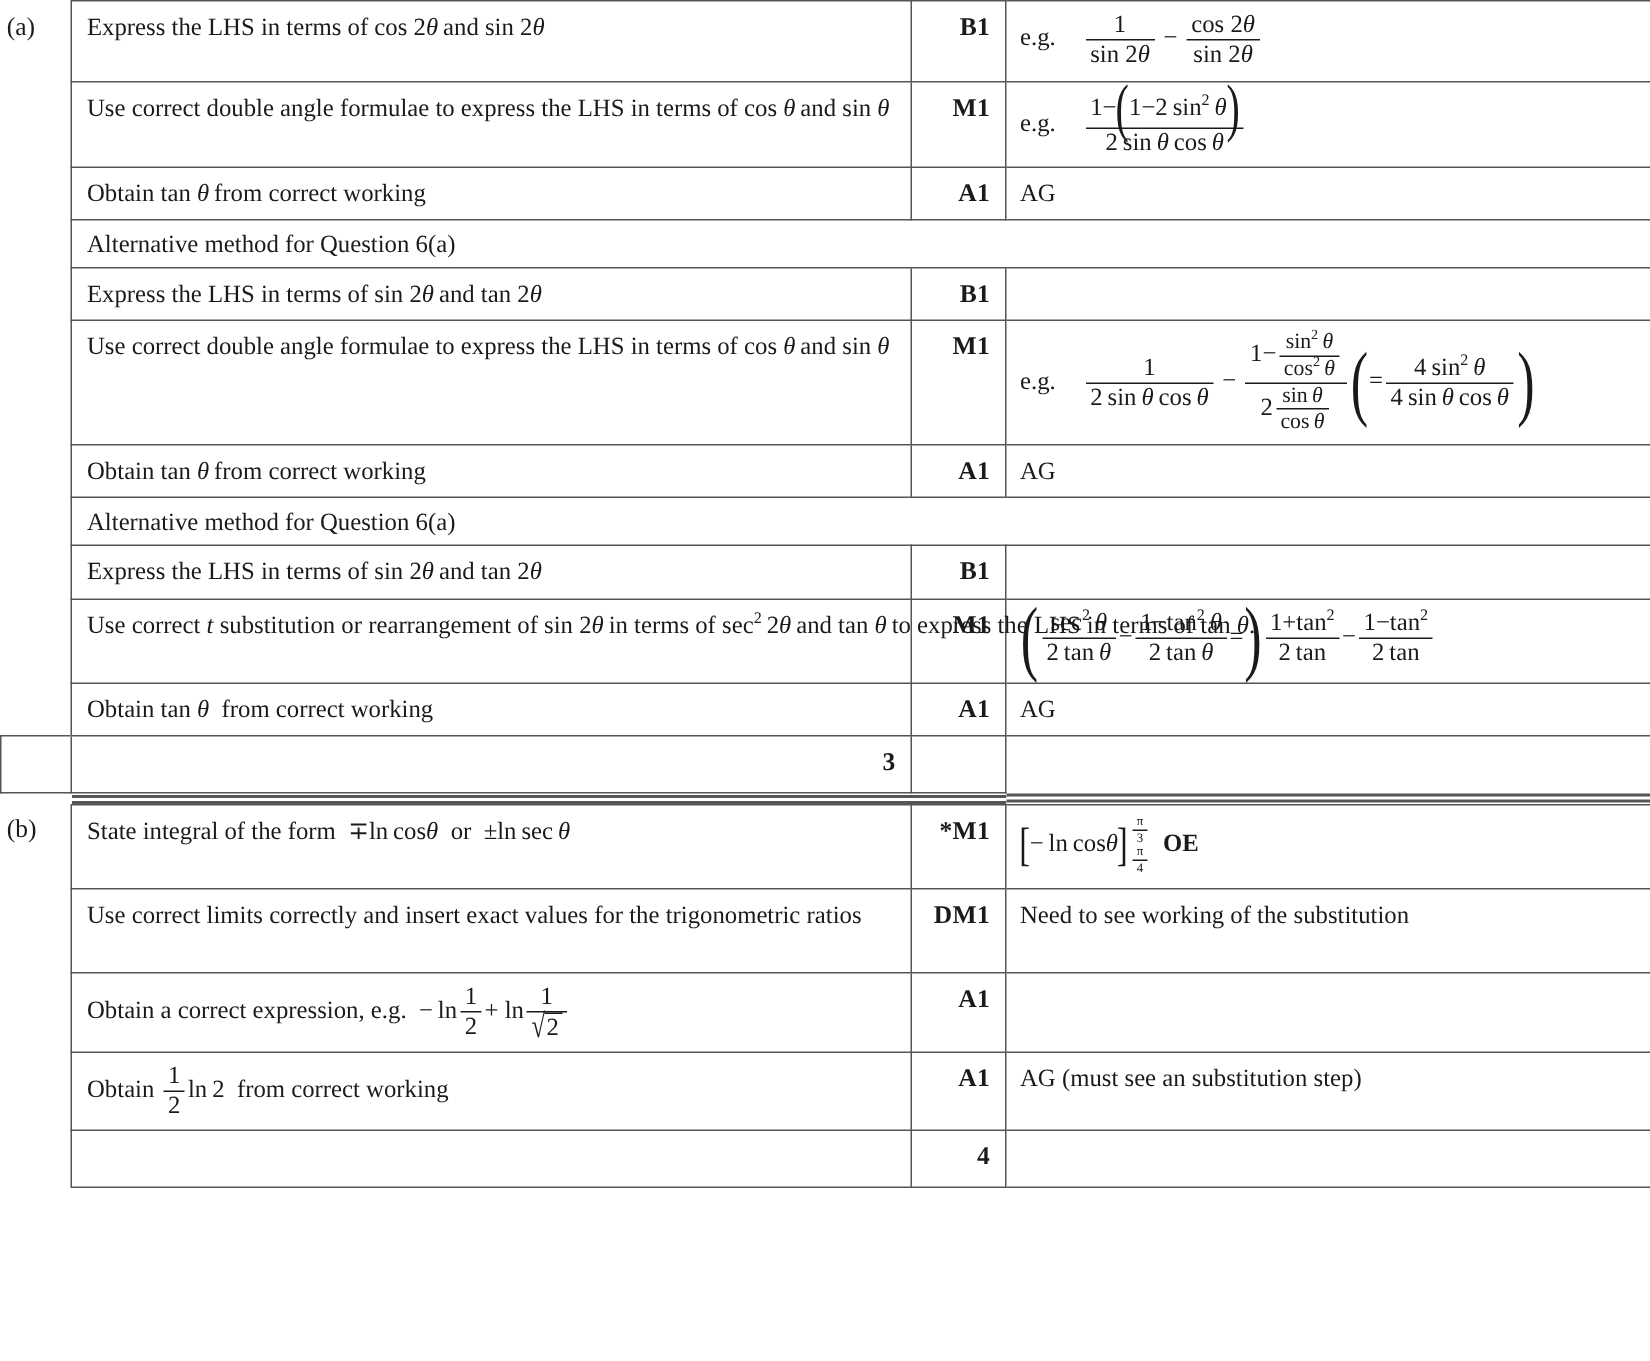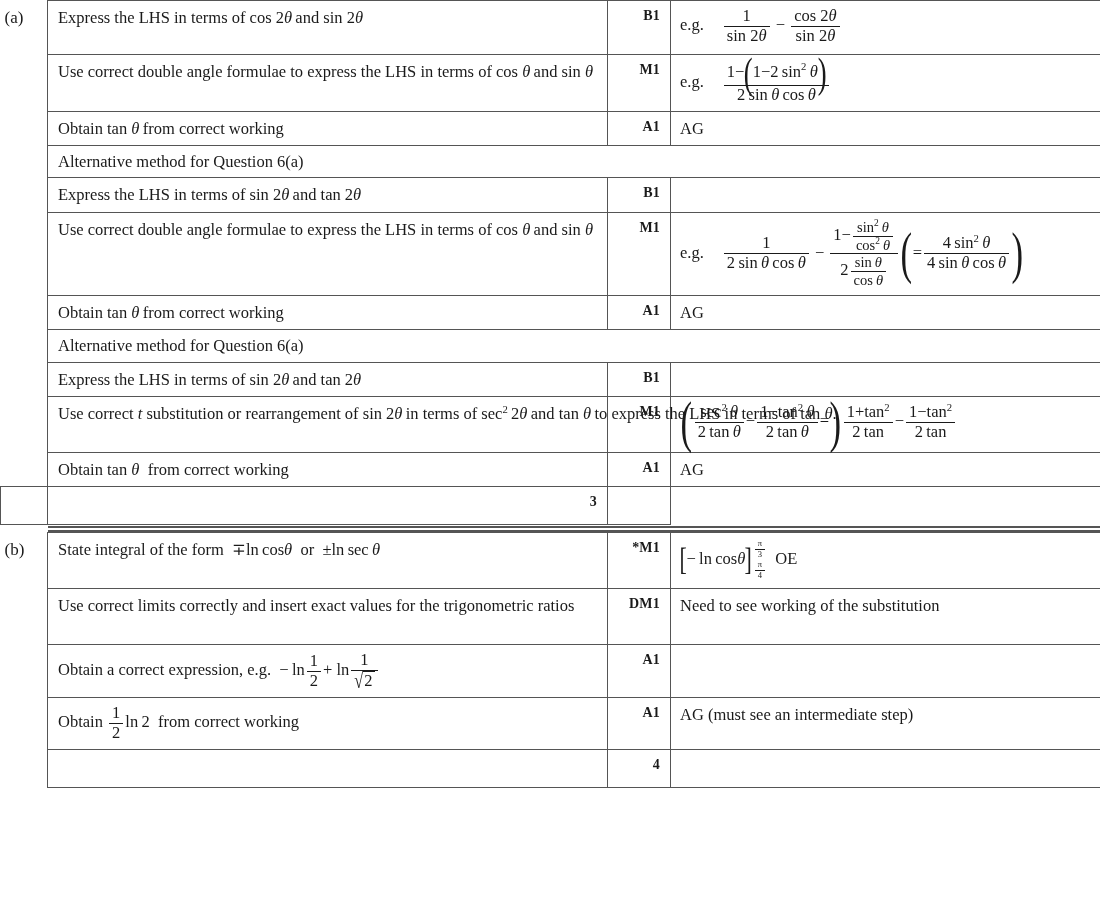--- a/index.html
+++ b/index.html
@@ -52,21 +52,21 @@
     padding-left: 4px;
     padding-top: 6px;
     font-size: 17px;
   }
   td.label.sec-end { border-bottom: none; }
 
   td.mark {
     text-align: right;
     font-weight: bold;
     padding-right: 10px;
-    font-size: 14px;
+    font-size: 17px;
     letter-spacing: 0.2px;
   }
 
   td.note { padding-left: 9px; }
 
   td.alt {
     font-weight: normal;
     font-size: 16.5px;
     padding-top: 5px;
     padding-bottom: 5px;
@@ -88,21 +88,21 @@
   .r-h2 { height: 56px; }
   .r-h3 { height: 28px; }
   .r-h4 { height: 72px; }
   .r-h5 { height: 44px; margin-top: 16px; }
   .r-h6 { height: 38px; }
 
   
   .m { font-family: "Liberation Serif", "DejaVu Serif", serif; white-space: nowrap; }
   .it { font-style: italic; }
   i.th { font-style: italic; font-family: "Liberation Serif", serif; }
-  .up { font-style: normal; }
+  .up { font-style: normal; font-weight: bold; }
 
   sup.sq {
     font-size: 0.65em;
     vertical-align: super;
     line-height: 0;
     font-style: normal;
   }
 
   .frac {
     display: inline-block;
@@ -313,21 +313,21 @@
     <td class="note"></td>
   </tr>
 
   <tr class="r-h5">
     <td class="desc">
       <div class="cellmath">
       <span class="m">Obtain <span class="frac"><span class="num">1</span><span class="den">2</span></span>ln 2&nbsp; from correct working</span>
       </div>
     </td>
     <td class="mark">A1</td>
-    <td class="note">AG (must see an intermediate step)</td>
+    <td class="note">AG (must see an substitution step)</td>
   </tr>
 
   <tr class="r-h6">
     <td class="desc"></td>
     <td class="mark">4</td>
     <td class="note"></td>
   </tr>
 
   </tbody>
 </table>

